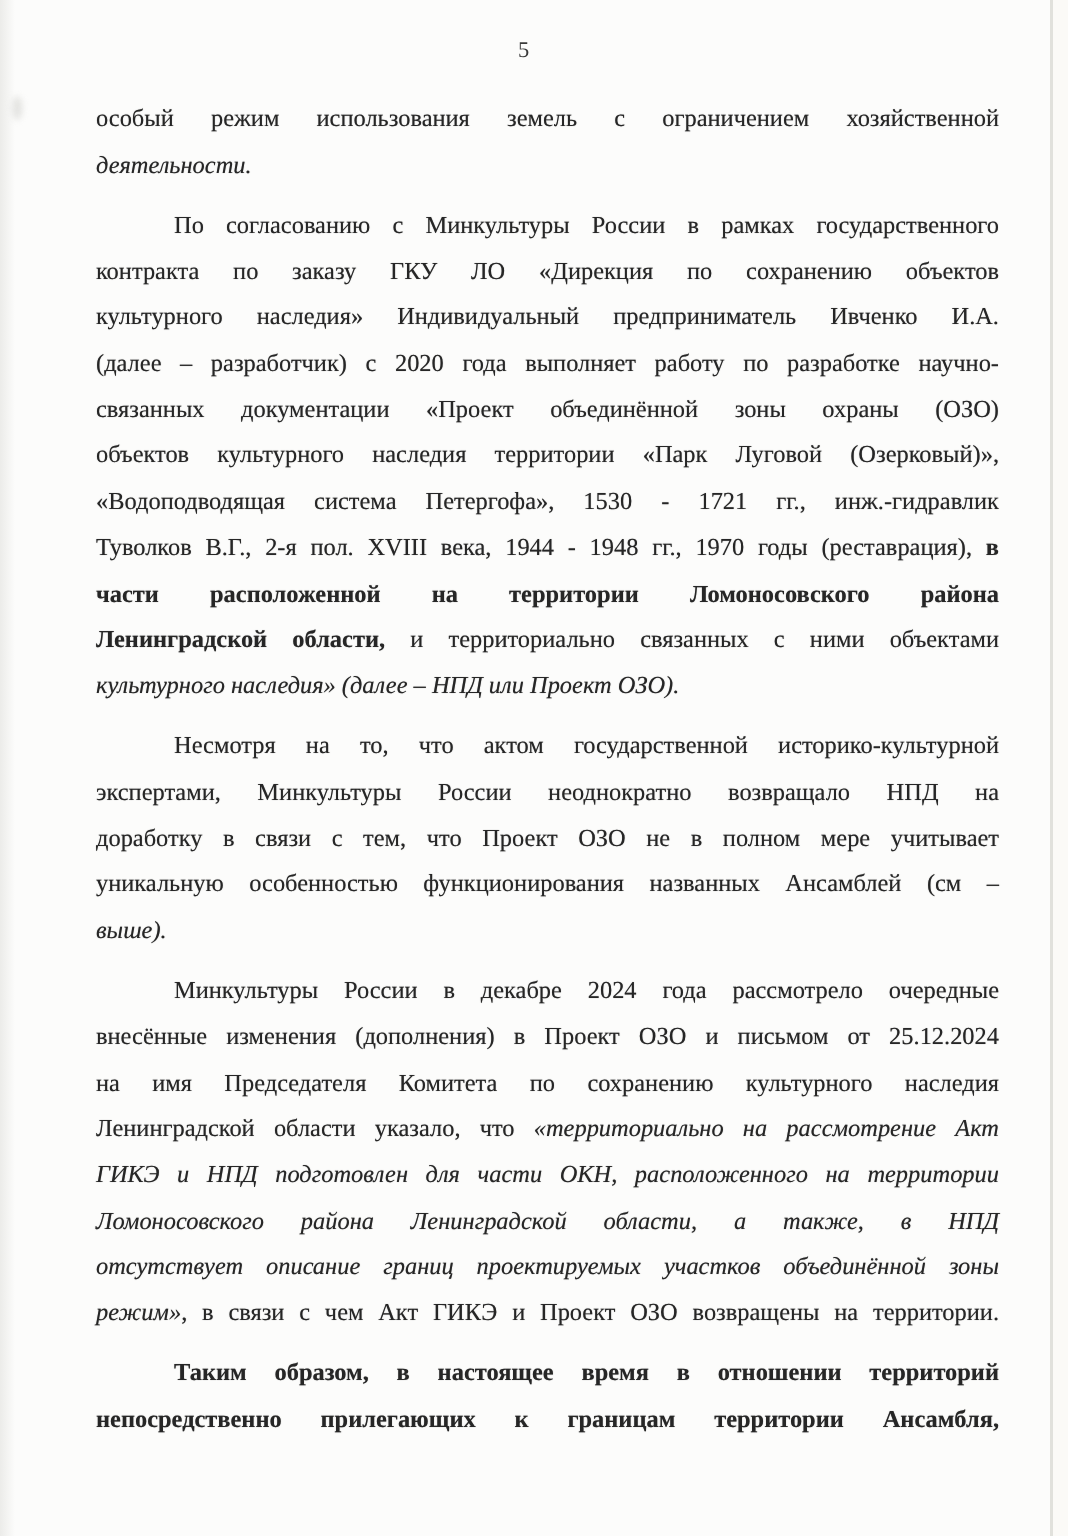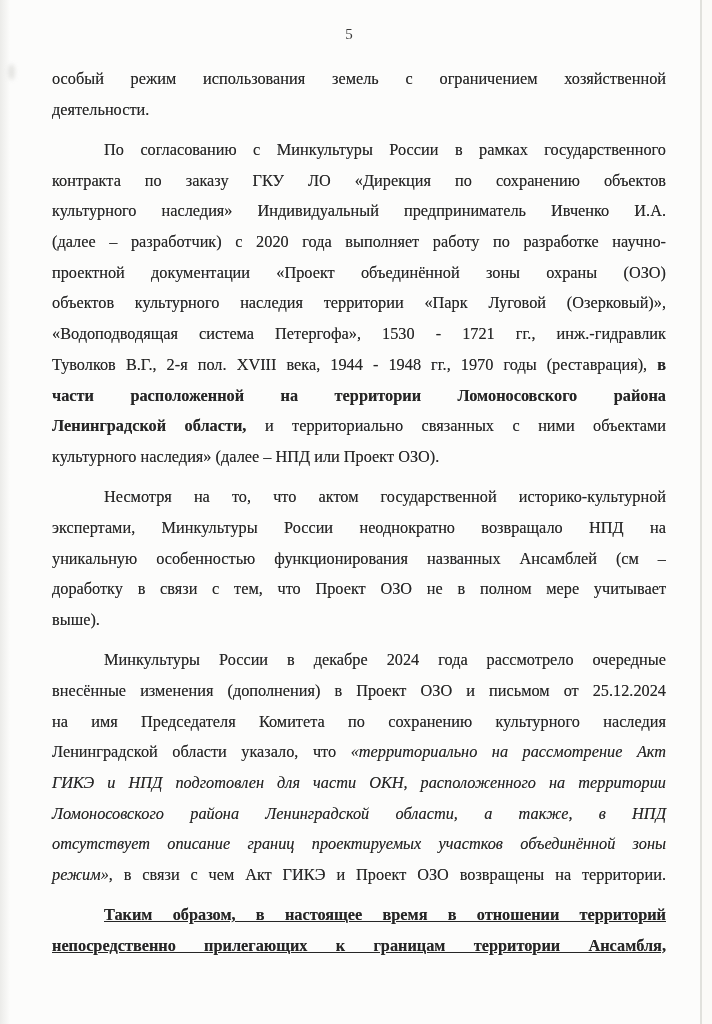--- a/index.html
+++ b/index.html
@@ -20,34 +20,35 @@
   }
   .page-number{
     position:absolute;
     top:26px;left:0;right:14px;
     text-align:center;
     font-size:15px;
     color:#3a3a3a;
   }
   .doc-body{
     position:absolute;
-    left:52px;right:46px;top:64px;
+    left:64px;right:46px;top:64px;
     font-size:16.3px;
     line-height:30.7px;
     text-shadow:0 0 0.6px rgba(40,40,40,0.55);
   }
   .para{margin:0 0 9.5px 0;}
-  .para:last-child{margin-bottom:0;text-decoration:underline;}
+  .para:last-child{margin-bottom:0;}
   .line{
     text-align:justify;
     text-align-last:justify;
   }
   .line.endline{
     text-align:right;
     text-align-last:left;
+    font-style:italic;
   }
   .line.first{text-indent:52px;}
   .b{font-weight:bold;}
   .i{font-style:italic;}
   
   .edge-left{
     position:absolute;left:0;top:0;bottom:0;width:10px;
     background:linear-gradient(90deg,#e6e6e3,rgba(255,255,255,0));
     opacity:.75;pointer-events:none;
   }
@@ -79,33 +80,33 @@
   <div class="doc-body">
       <div class="para">
         <div class="line"><span>особый режим использования земель с ограничением хозяйственной</span></div>
         <div class="line endline"><span>деятельности.</span></div>
       </div>
       <div class="para">
         <div class="line first"><span>По согласованию с Минкультуры России в рамках государственного</span></div>
         <div class="line"><span>контракта по заказу ГКУ ЛО «Дирекция по сохранению объектов</span></div>
         <div class="line"><span>культурного наследия» Индивидуальный предприниматель Ивченко И.А.</span></div>
         <div class="line"><span>(далее – разработчик) с 2020 года выполняет работу по разработке научно-</span></div>
-        <div class="line"><span>проектной документации «Проект объединённой зоны охраны (ОЗО)</span></div>
+        <div class="line"><span>связанных документации «Проект объединённой зоны охраны (ОЗО)</span></div>
         <div class="line"><span>объектов культурного наследия территории «Парк Луговой (Озерковый)»,</span></div>
         <div class="line"><span>«Водоподводящая система Петергофа», 1530 - 1721 гг., инж.-гидравлик</span></div>
         <div class="line"><span>Туволков В.Г., 2-я пол. XVIII века, 1944 - 1948 гг., 1970 годы (реставрация), </span><span class="b">в</span></div>
         <div class="line"><span class="b">части расположенной на территории Ломоносовского района</span></div>
         <div class="line"><span class="b">Ленинградской области,</span><span> и территориально связанных с ними объектами</span></div>
         <div class="line endline"><span>культурного наследия» (далее – НПД или Проект ОЗО).</span></div>
       </div>
       <div class="para">
         <div class="line first"><span>Несмотря на то, что актом государственной историко-культурной</span></div>
         <div class="line"><span>экспертами, Минкультуры России неоднократно возвращало НПД на</span></div>
+        <div class="line"><span>доработку в связи с тем, что Проект ОЗО не в полном мере учитывает</span></div>
         <div class="line"><span>уникальную особенностью функционирования названных Ансамблей (см –</span></div>
-        <div class="line"><span>доработку в связи с тем, что Проект ОЗО не в полном мере учитывает</span></div>
         <div class="line endline"><span>выше).</span></div>
       </div>
       <div class="para">
         <div class="line first"><span>Минкультуры России в декабре 2024 года рассмотрело очередные</span></div>
         <div class="line"><span>внесённые изменения (дополнения) в Проект ОЗО и письмом от 25.12.2024</span></div>
         <div class="line"><span>на имя Председателя Комитета по сохранению культурного наследия</span></div>
         <div class="line"><span>Ленинградской области указало, что </span><span class="i">«территориально на рассмотрение Акт</span></div>
         <div class="line"><span class="i">ГИКЭ и НПД подготовлен для части ОКН, расположенного на территории</span></div>
         <div class="line"><span class="i">Ломоносовского района Ленинградской области, а также, в НПД</span></div>
         <div class="line"><span class="i">отсутствует описание границ проектируемых участков объединённой зоны</span></div>

